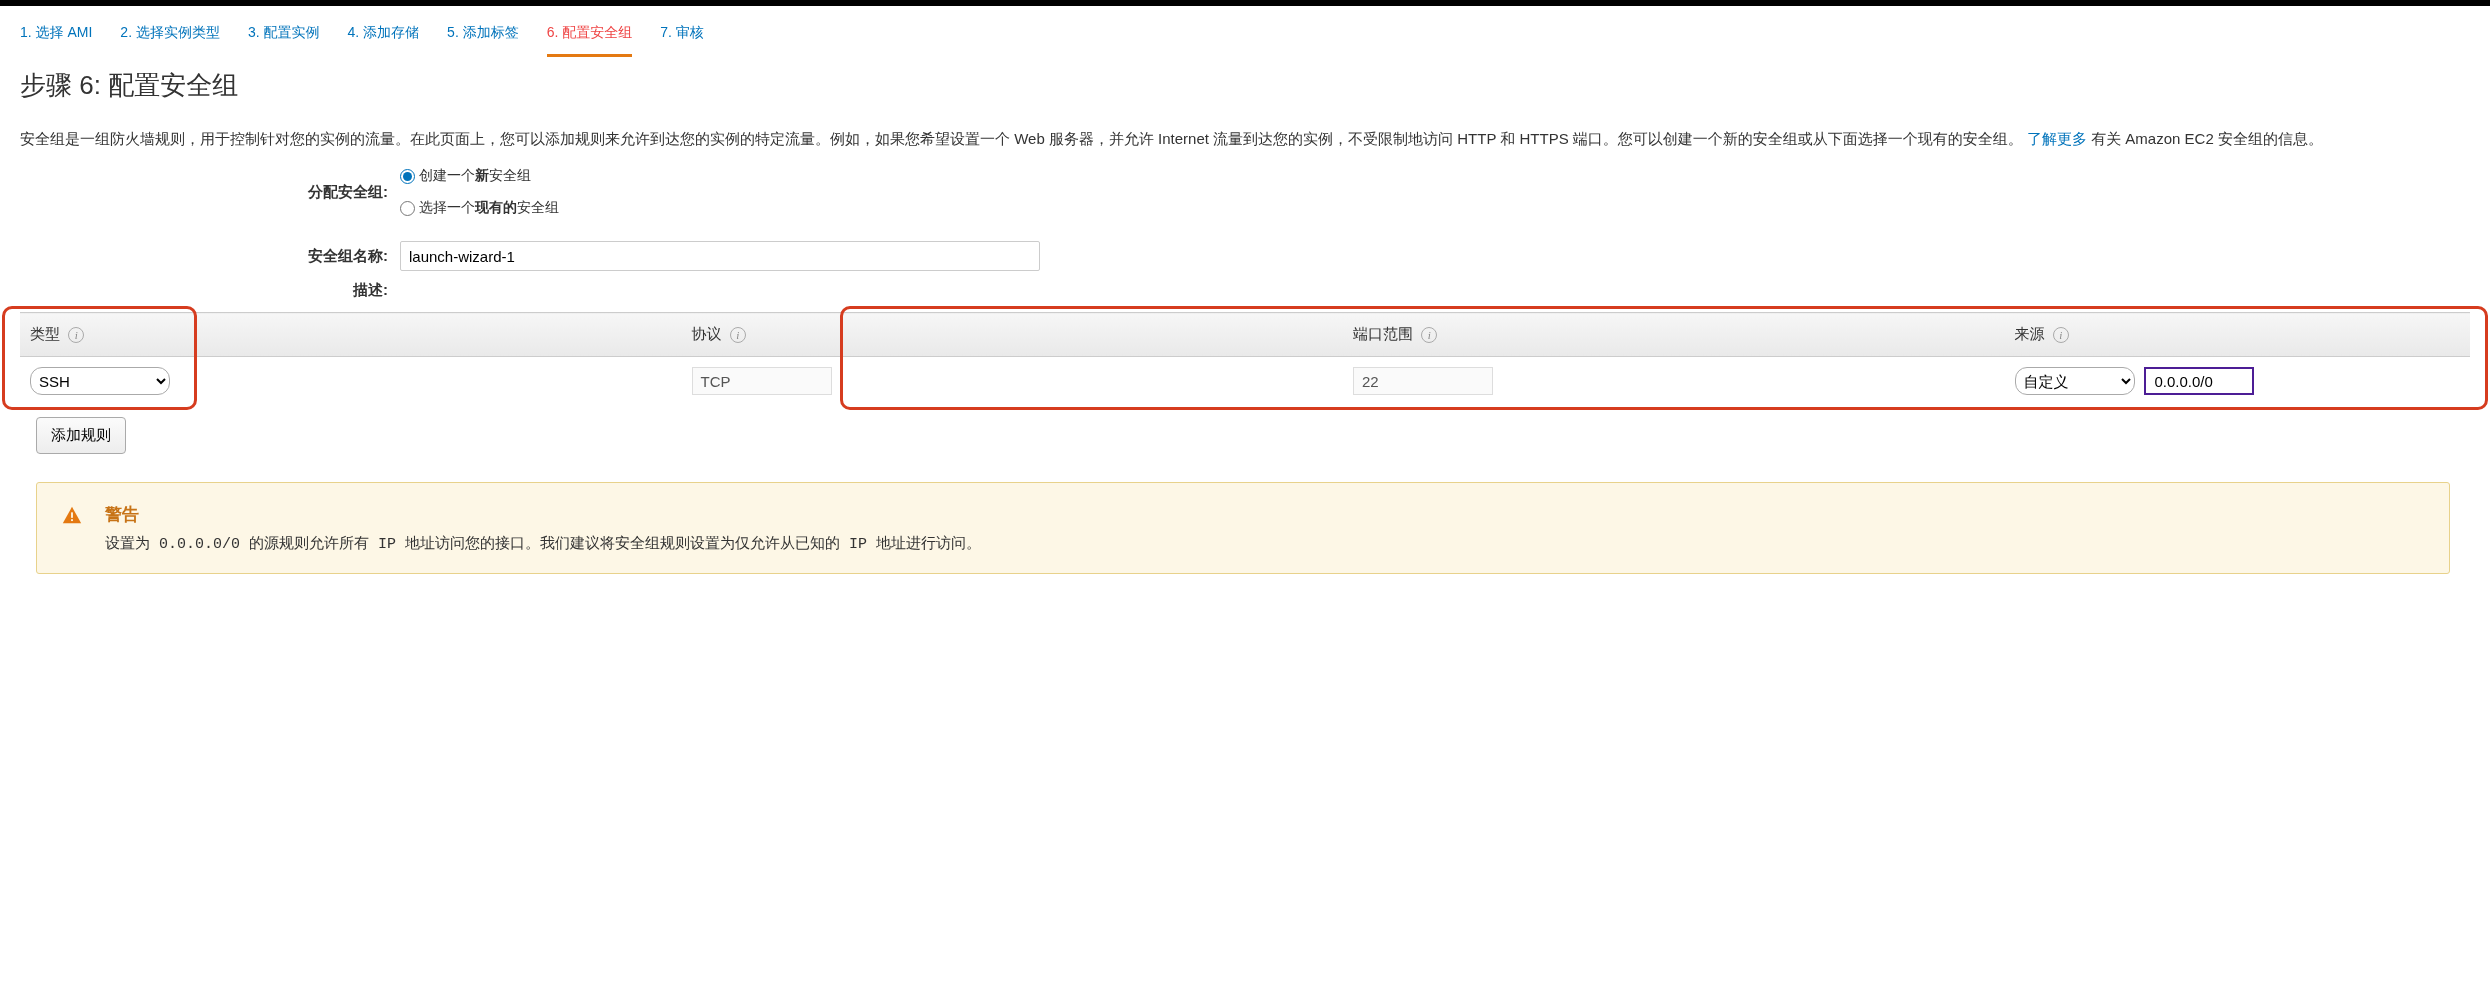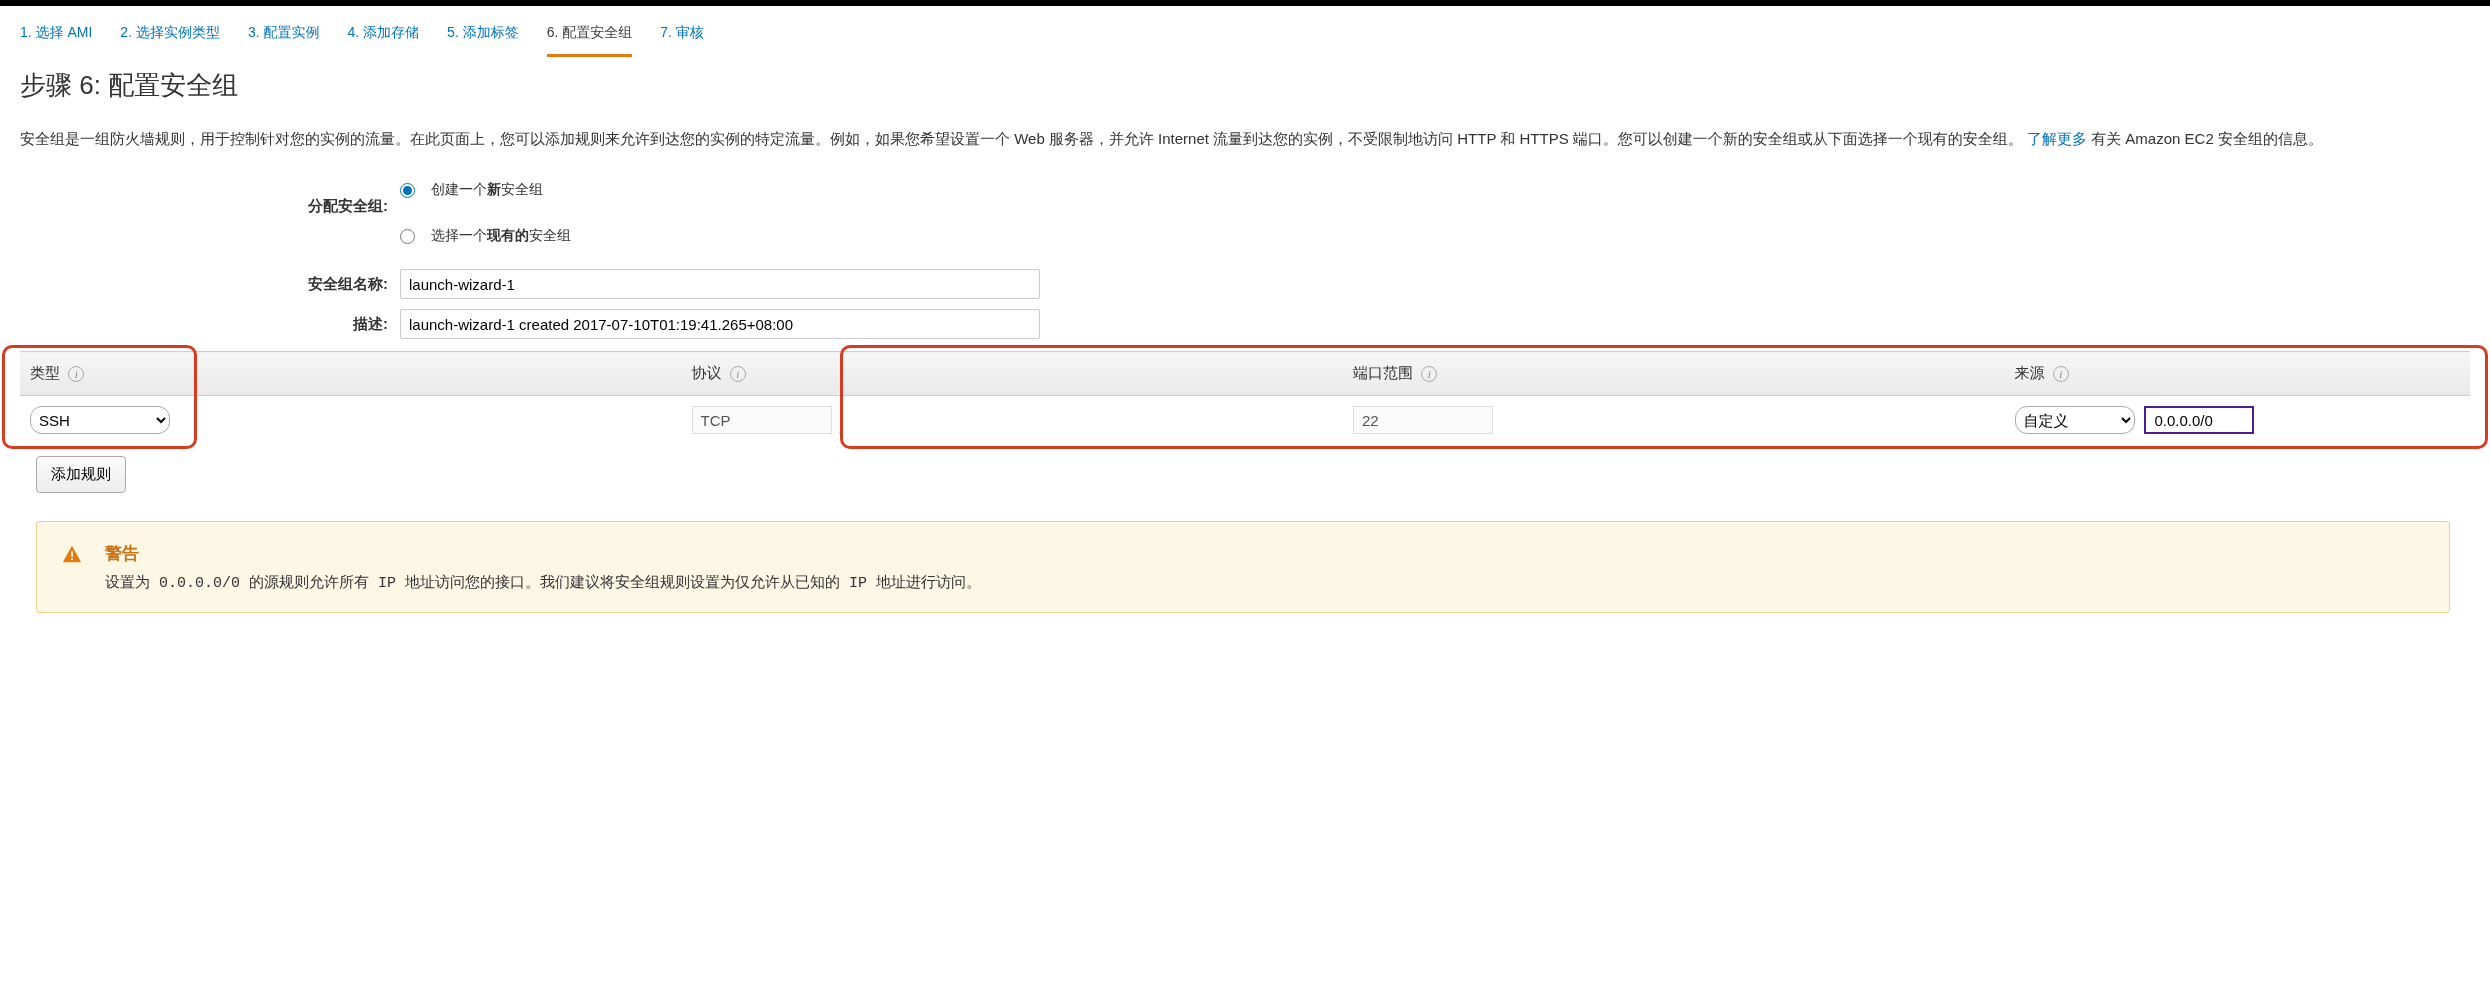--- a/index.html
+++ b/index.html
@@ -23,21 +23,21 @@
   gap: 28px;
   border-bottom: 1px solid transparent;
 }
 .wizard-tab {
   padding-bottom: 12px;
   color: #0073bb;
   cursor: pointer;
   font-size: 14px;
 }
 .wizard-tab.active {
-  color: #404040;
+  color: #ef4444;
   border-bottom: 3px solid #e47911;
   font-weight: normal;
 }
 .wizard-tab.next {
   color: #0073bb;
 }
 .content {
   padding: 10px 20px 20px 20px;
 }
 .page-title {
@@ -69,22 +69,21 @@
   padding-right: 12px;
 }
 .radio-group {
   display: flex;
   flex-direction: column;
   gap: 14px;
 }
 .radio-option {
   display: flex;
   align-items: center;
-  gap: 16px;
-  margin-top: 14px;
+  gap: 4px;
 }
 .radio-option input[type="radio"] {
   accent-color: #0073bb;
   width: 15px;
   height: 15px;
 }
 .text-input {
   width: 640px;
   height: 30px;
   border: 1px solid #ccc;
@@ -243,21 +242,20 @@
     </div>
   </div>
 
   <div class="form-row" style="margin-top:24px;">
     <div class="form-label">安全组名称:</div>
     <input class="text-input" value="launch-wizard-1" style="">
   </div>
 
   <div class="form-row">
     <div class="form-label">描述:</div>
-    <input class="text-input" value="launch-wizard-1 created 2017-07-10T01:19:41.265+08:00" style="">
   </div>
 
   <div class="rules-wrap">
     <table class="rules-table">
       <thead>
         <tr>
           <th style="width:27%;">
             <span>类型</span>
             <span class="info-icon">i</span>
           </th>

